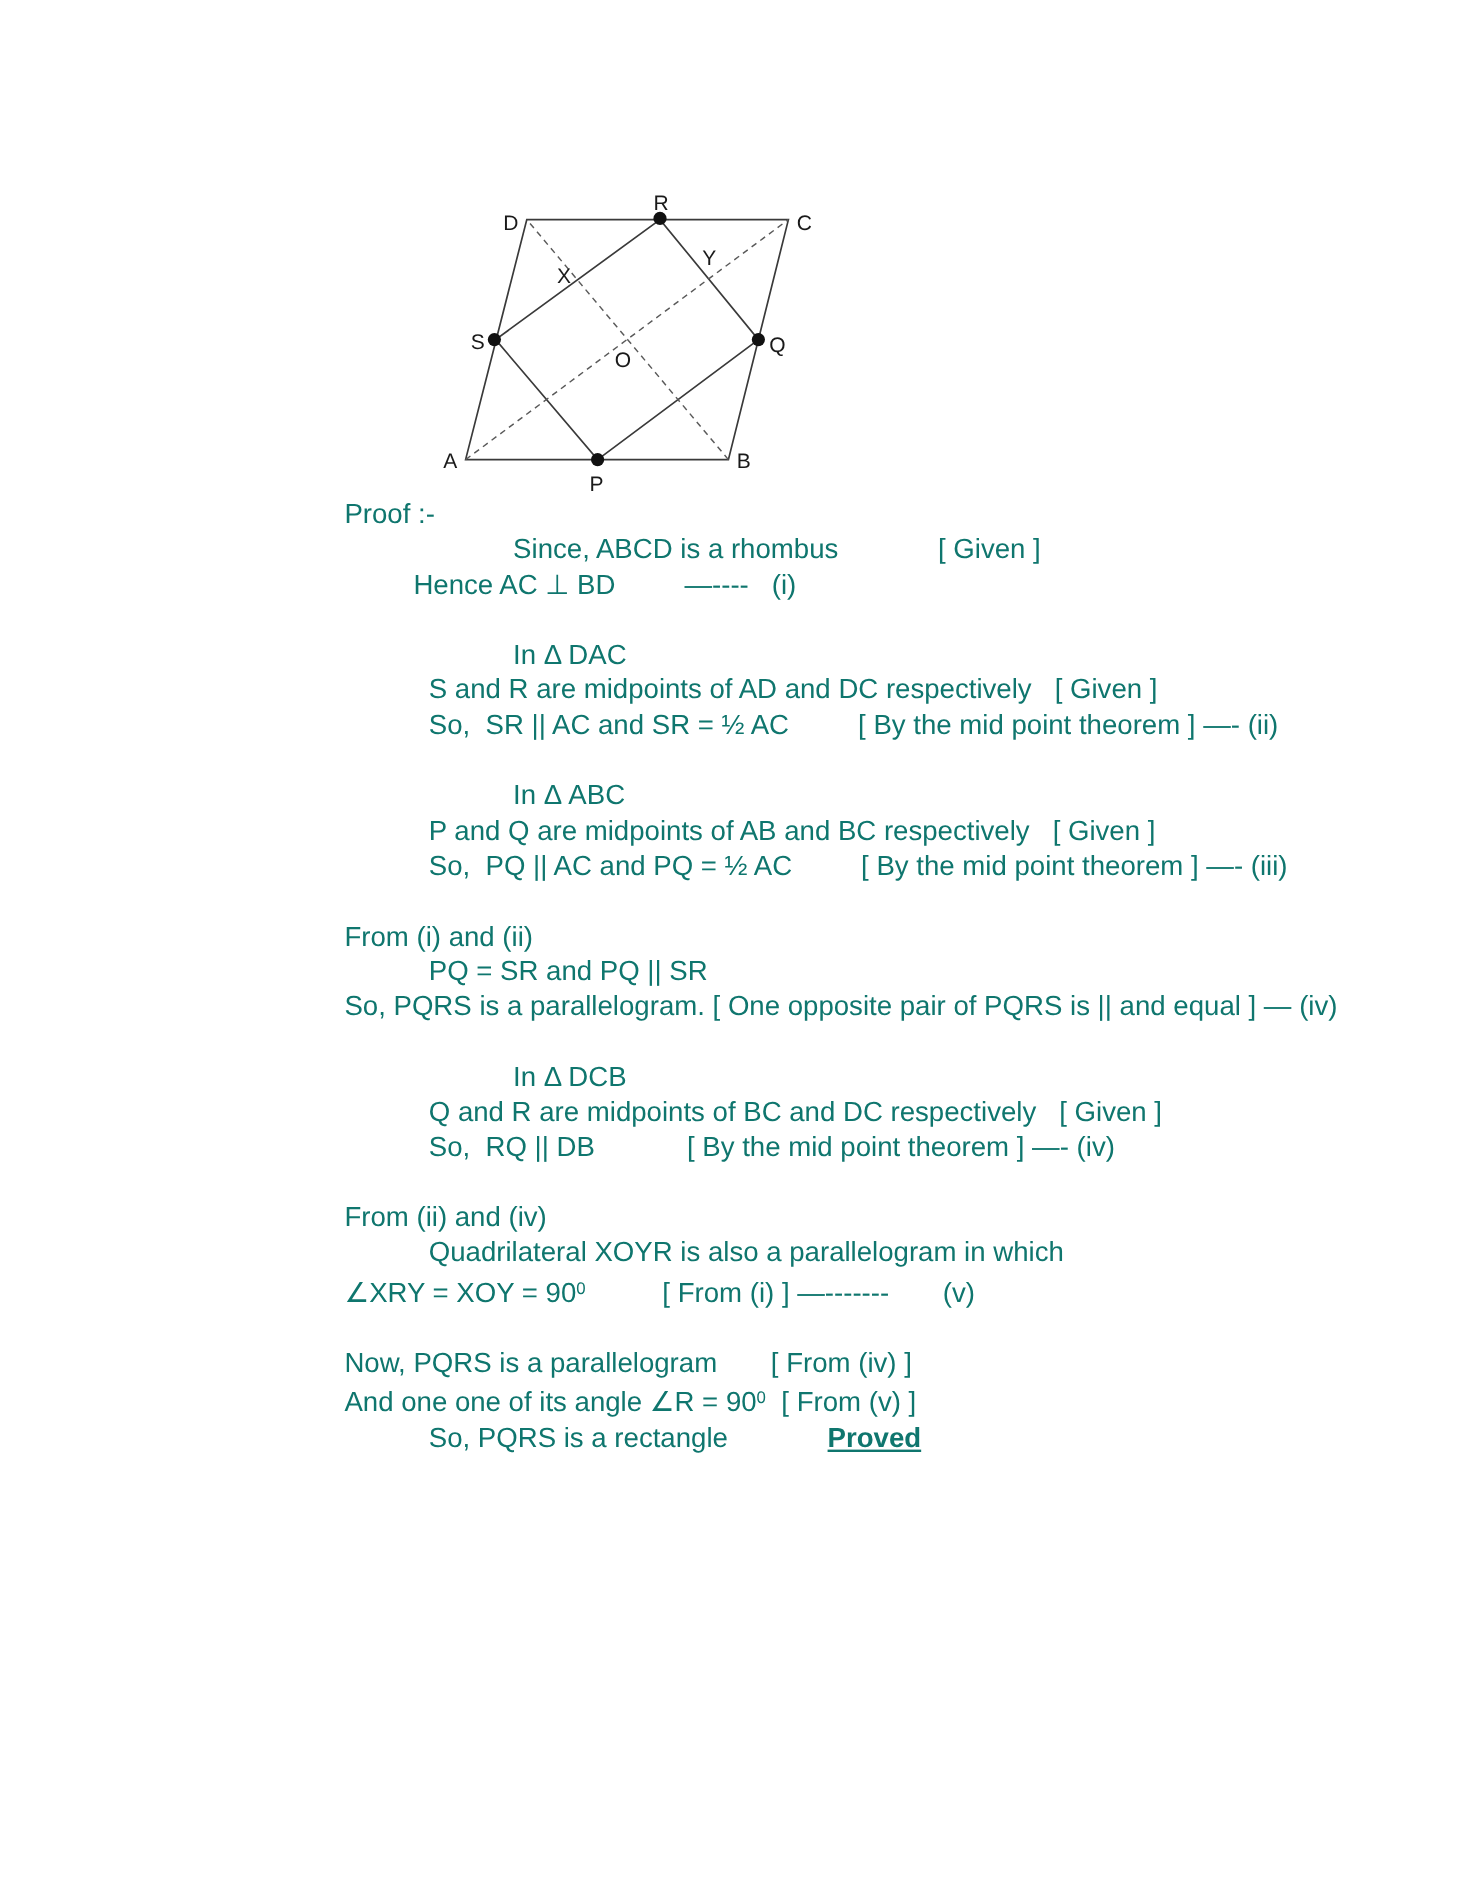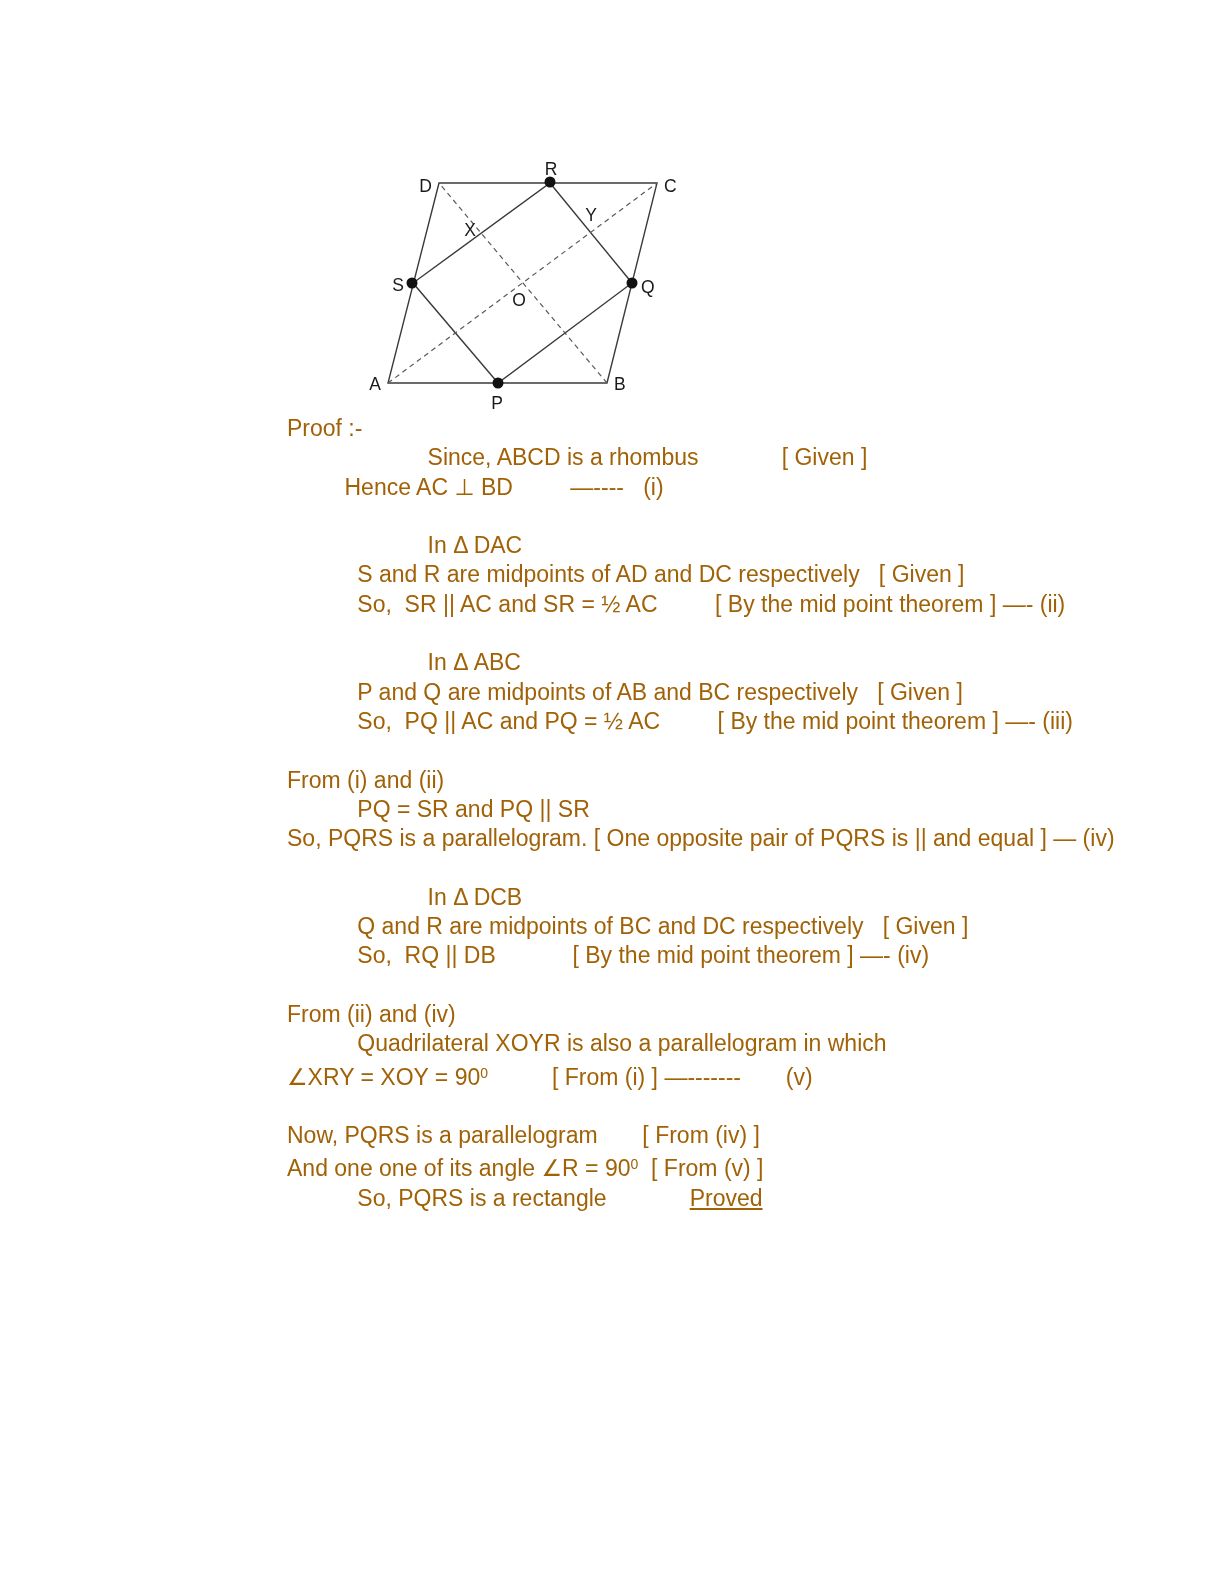--- a/index.html
+++ b/index.html
@@ -24,32 +24,32 @@
     font-family: "Liberation Sans", sans-serif;
     font-size: 17.5px;
     fill: #1a1a1a;
   }
   .proof {
     position: absolute;
     left: 287px;
     top: 414px;
     font-size: 23px;
     line-height: 29.3px;
-    color: #a16207;
+    color: #0f766e;
     white-space: pre;
   }
   .proof .line {
     min-height: 29.3px;
   }
   .sup {
     font-size: 14px;
     vertical-align: 7px;
   }
   .proved {
-    font-weight: 400;
+    font-weight: 700;
     text-decoration: underline;
   }
 </style>
 </head>
 <body>
 
 <div class="page">
 
   <svg class="diagram-svg" width="1224" height="440" viewBox="0 0 1224 440">
     <g stroke="#3a3a3a" stroke-width="1.4" fill="none">

